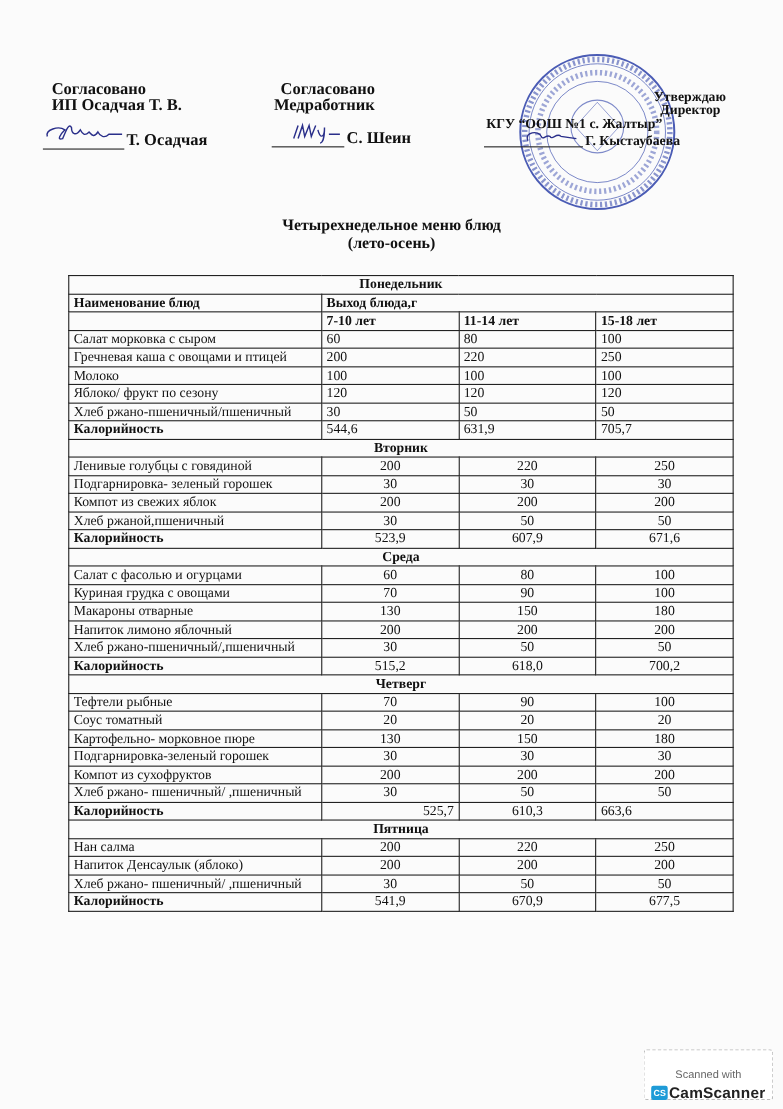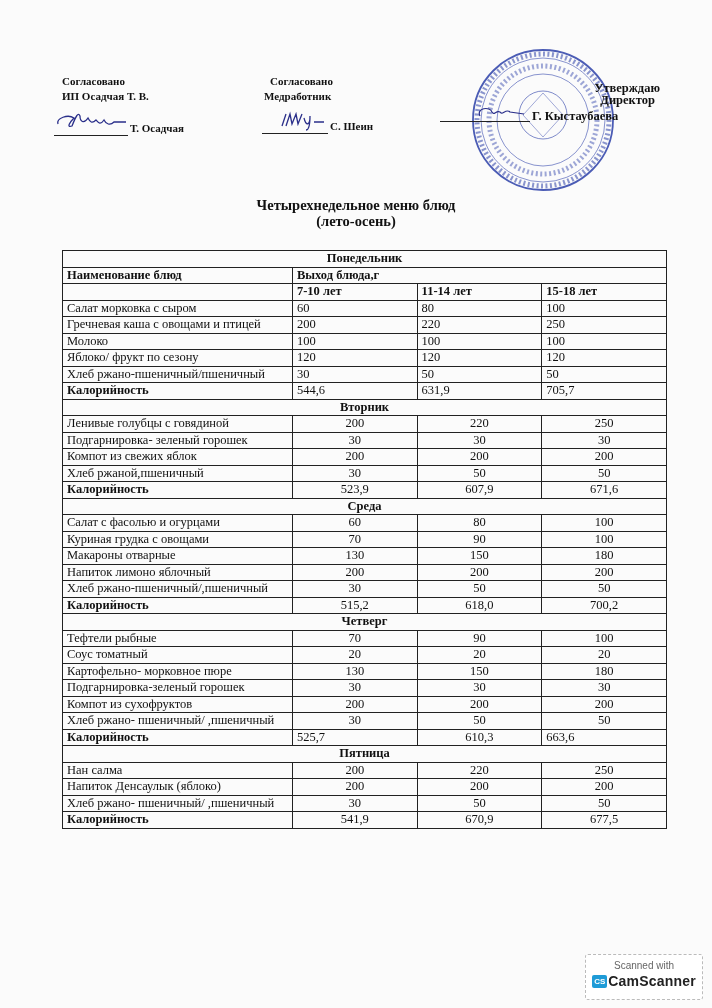--- a/index.html
+++ b/index.html
@@ -1,19 +1,19 @@
 <!DOCTYPE html>
 <html><head>
 <meta charset="utf-8">
 <style>
   * { box-sizing: border-box; margin: 0; padding: 0; }
   html, body { width: 712px; height: 1008px; background: #fbfbfb; overflow: hidden; }
   body { position: relative; font-family: "Liberation Serif", serif; color: #111; }
 
-  .approvals { position: absolute; top: 74px; left: 62px; width: 620px; height: 80px; font-weight: bold; font-size: 11px; line-height: 15px; }
+  .approvals { position: absolute; top: 74px; left: 47px; width: 620px; height: 80px; font-weight: bold; font-size: 15px; line-height: 15px; }
   .appr1 { position: absolute; left: 0; top: 0; }
   .appr2 { position: absolute; left: 202px; top: 0; }
   .sig-line { display: inline-block; border-bottom: 1px solid #222; position: relative; vertical-align: bottom; }
   .sig1 { position: absolute; left: -8px; top: 40px; display: flex; align-items: flex-end; }
   .sig2 { position: absolute; left: 200px; top: 40px; display: flex; align-items: flex-end; }
   .sig-name { margin-left: 2px; }
 
   .stamp { position: absolute; left: 468px; top: 45px; width: 150px; height: 150px; }
   .appr3 { position: absolute; left: 440px; top: 82px; width: 240px; text-align: right; font-weight: bold; font-size: 12.5px; line-height: 12px; }
   .appr3 .l1 { padding-right: 20px; }
@@ -25,21 +25,21 @@
 
   table.menu { position: absolute; left: 62px; top: 250px; width: 605px; border-collapse: collapse; font-size: 12.5px; }
   table.menu td { border: 1px solid #222; height: 16.5px; padding: 0 4px; line-height: 15px; white-space: nowrap; }
   .c1 { width: 230px; }
   .c2, .c3, .c4 { width: 125px; }
   .day td { text-align: center; font-weight: bold; }
   .day-tall td { height: 22px; vertical-align: top; }
   .b { font-weight: bold; }
 
   .watermark { position: absolute; right: 9px; bottom: 8px; width: 118px; height: 46px; border: 1px dashed #bbb; border-radius: 3px; background: #fff; font-family: "Liberation Sans", sans-serif; text-align: center; }
-  .wm-top { font-size: 10px; color: #666; margin-top: 5px; }
+  .wm-top { font-size: 10px; color: #666; margin-top: 17px; }
   .wm-row { display: flex; align-items: center; justify-content: center; margin-top: 2px; }
   .wm-logo { width: 15px; height: 13px; background: #1e9bd7; color: #fff; font-size: 8px; font-weight: bold; border-radius: 2px; line-height: 13px; margin-right: 1px; }
   .wm-brand { font-size: 14px; color: #222; font-weight: bold; letter-spacing: 0.2px; }
 </style>
 </head>
 <body>
 
 <div class="approvals">
   <div class="appr1">
     <div>Согласовано</div>
@@ -74,20 +74,21 @@
   <circle cx="75" cy="75" r="46" fill="none" stroke="#2b3fa8" stroke-width="0.8" opacity="0.7"></circle>
   <circle cx="75" cy="75" r="66" fill="none" stroke="#2b3fa8" stroke-width="5" stroke-dasharray="2 2.5" opacity="0.55"></circle>
   <circle cx="75" cy="75" r="54" fill="none" stroke="#2b3fa8" stroke-width="5" stroke-dasharray="2 2.5" opacity="0.45"></circle>
   <circle cx="75" cy="70" r="24" fill="none" stroke="#2b3fa8" stroke-width="1" opacity="0.6"></circle>
   <path d="M55 70 L75 48 L95 70 L75 92 Z" fill="none" stroke="#2b3fa8" stroke-width="0.8" opacity="0.55"></path>
 </svg>
 
 <div class="appr3">
   <div class="l1">Утверждаю</div>
   <div class="l2">Директор</div>
+  <div class="l3" style="padding-left:2px;">КГУ “ООШ №1 с. Жалтыр”</div>
   <div class="l4">
     <span class="sig-line" style="width:90px;height:16px;">
       <svg width="90" height="20" viewBox="0 0 90 20" style="position:absolute;left:0;top:-4px;">
         <path d="M40 14 C36 6,50 4,52 10 C54 14,56 8,60 10 C62 14,66 6,70 10 L84 12" fill="none" stroke="#2a2f8a" stroke-width="1.2"></path>
       </svg>
     </span>
     <span class="sig-name">Г. Кыстаубаева</span>
   </div>
 </div>
 
@@ -253,21 +254,21 @@
         <td style="text-align:center">200</td>
       </tr>
       <tr>
         <td class="c1">Хлеб ржано- пшеничный/ ,пшеничный</td>
         <td style="text-align:center">30</td>
         <td style="text-align:center">50</td>
         <td style="text-align:center">50</td>
       </tr>
       <tr>
         <td class="b c1">Калорийность</td>
-        <td style="text-align:left">525,7</td>
+        <td style="text-align:right">525,7</td>
         <td style="text-align:center">610,3</td>
         <td style="text-align:left">663,6</td>
       </tr>
       <tr class="day">
         <td colspan="4">Пятница</td>
       </tr>
       <tr>
         <td class="c1">Нан салма</td>
         <td style="text-align:center">200</td>
         <td style="text-align:center">220</td>

